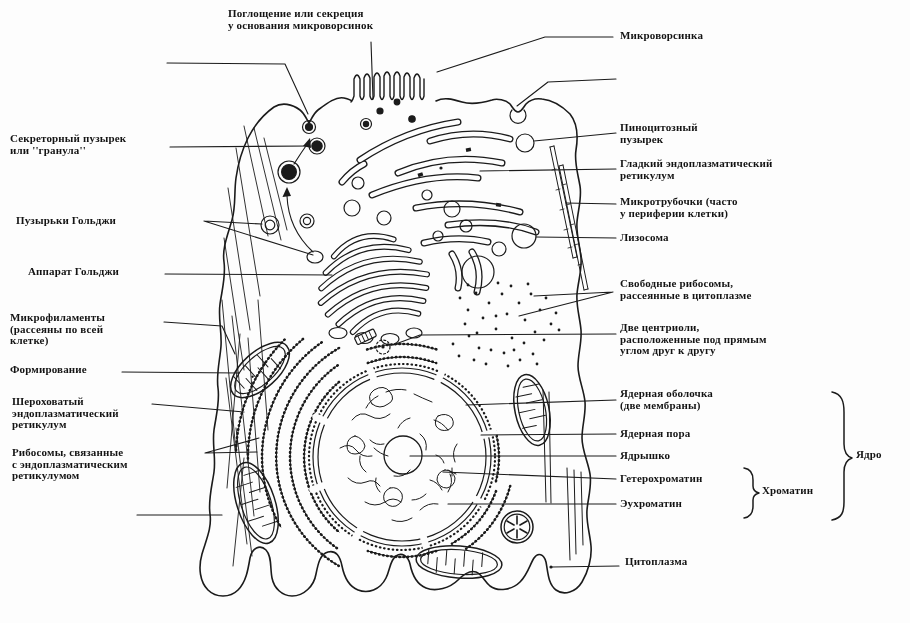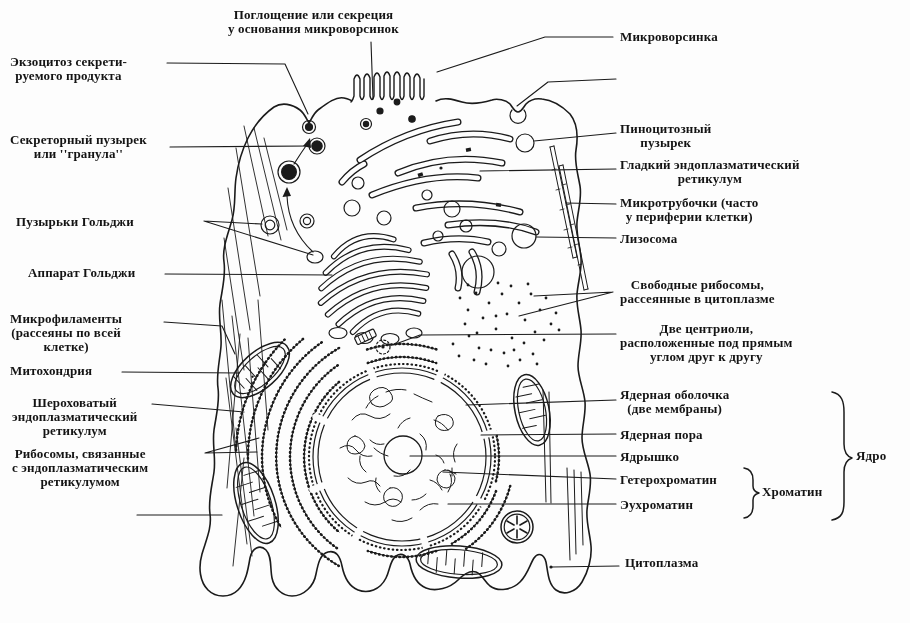--- a/index.html
+++ b/index.html
@@ -1,20 +1,20 @@
 <!DOCTYPE html>
 <html><head>
 <meta charset="utf-8">
 <style>
   html,body{margin:0;padding:0;background:#ffffff;}
   .stage{position:relative;width:910px;height:623px;background:#fdfdfd;overflow:hidden;
          font-family:"Liberation Serif",serif;}
   .stage svg{position:absolute;left:0;top:0;}
-  .lbl{position:absolute;font-weight:bold;font-size:13px;line-height:1.06;
-       color:#141414;white-space:pre-line;letter-spacing:.15px;text-align:center;}
+  .lbl{position:absolute;font-weight:bold;font-size:11px;line-height:1.06;
+       color:#141414;white-space:pre-line;letter-spacing:.15px;}
 </style>
 </head>
 <body>
 
 <div class="stage">
 
 <svg width="910" height="623" viewBox="0 0 910 623" fill="none" stroke="#1b1b1b" stroke-width="1.2" stroke-linecap="round" stroke-linejoin="round">
 
   <g>
   <path stroke-width="1.6" d="M436,101
@@ -353,42 +353,40 @@
       C844,512 842,518 832,520"></path>
     <path d="M744,468 C751,469 753,474 753,480 L753,486
       C753,490 755,492 759,493 C755,494 753,496 753,500 L753,506
       C753,512 751,517 744,518"></path>
   </g>
 </svg>
 
   <div class="lbl" style="left:228px;top:8px">Поглощение или секреция
 у основания микроворсинок</div>
   <div class="lbl" style="left:620px;top:30px">Микроворсинка</div>
-  <div class="lbl" style="left:10px;top:55px">Экзоцитоз секрети-
-руемого продукта</div>
   <div class="lbl" style="left:10px;top:133px">Секреторный пузырек
 или ''гранула''</div>
   <div class="lbl" style="left:620px;top:122px">Пиноцитозный
 пузырек</div>
   <div class="lbl" style="left:620px;top:158px">Гладкий эндоплазматический
 ретикулум</div>
   <div class="lbl" style="left:620px;top:196px">Микротрубочки (часто
 у периферии клетки)</div>
   <div class="lbl" style="left:16px;top:215px">Пузырьки Гольджи</div>
   <div class="lbl" style="left:620px;top:232px">Лизосома</div>
   <div class="lbl" style="left:28px;top:266px">Аппарат Гольджи</div>
   <div class="lbl" style="left:620px;top:278px">Свободные рибосомы,
 рассеянные в цитоплазме</div>
   <div class="lbl" style="left:10px;top:312px">Микрофиламенты
 (рассеяны по всей
 клетке)</div>
   <div class="lbl" style="left:620px;top:322px">Две центриоли,
 расположенные под прямым
 углом друг к другу</div>
-  <div class="lbl" style="left:10px;top:364px">Митохондрия</div>
+  <div class="lbl" style="left:10px;top:364px">Формирование</div>
   <div class="lbl" style="left:12px;top:396px">Шероховатый
 эндоплазматический
 ретикулум</div>
   <div class="lbl" style="left:620px;top:388px">Ядерная оболочка
 (две мембраны)</div>
   <div class="lbl" style="left:620px;top:428px">Ядерная пора</div>
   <div class="lbl" style="left:620px;top:450px">Ядрышко</div>
   <div class="lbl" style="left:12px;top:447px">Рибосомы, связанные
 с эндоплазматическим
 ретикулумом</div>

